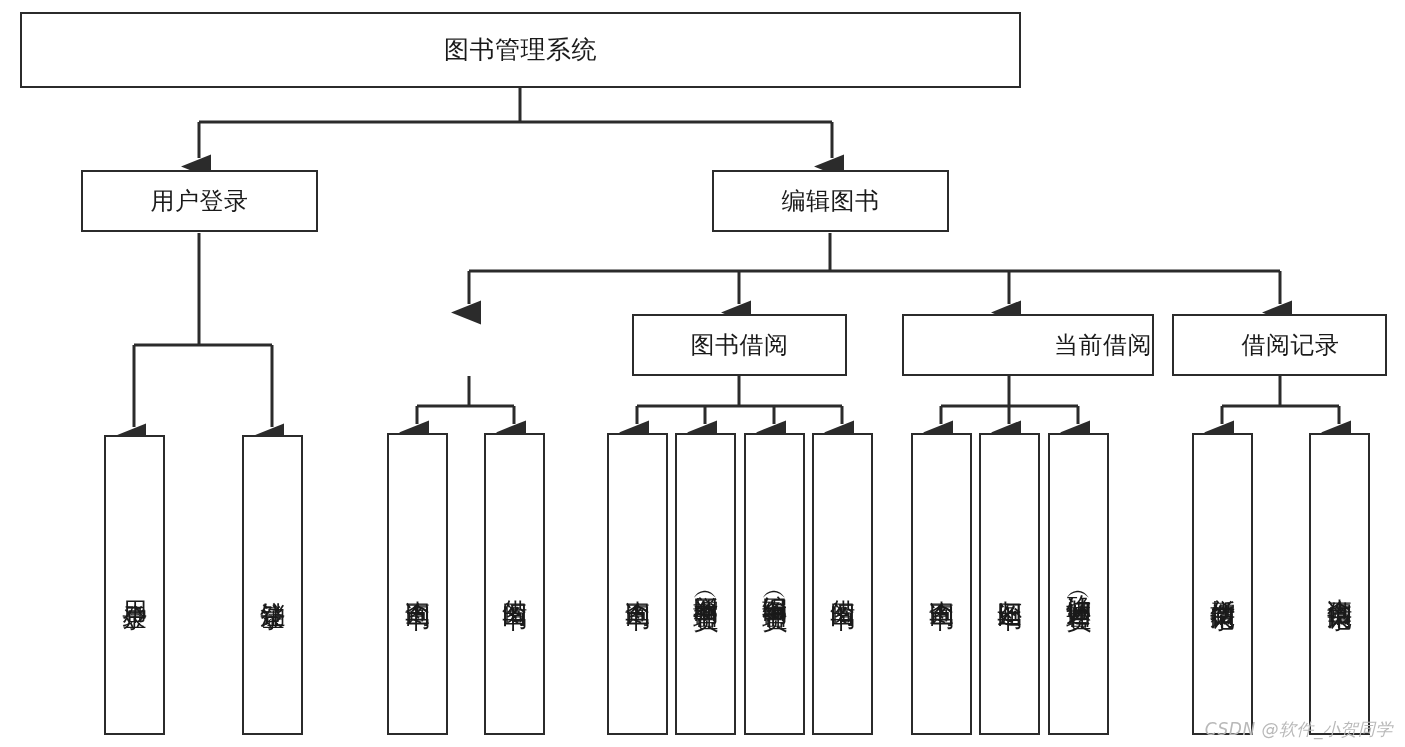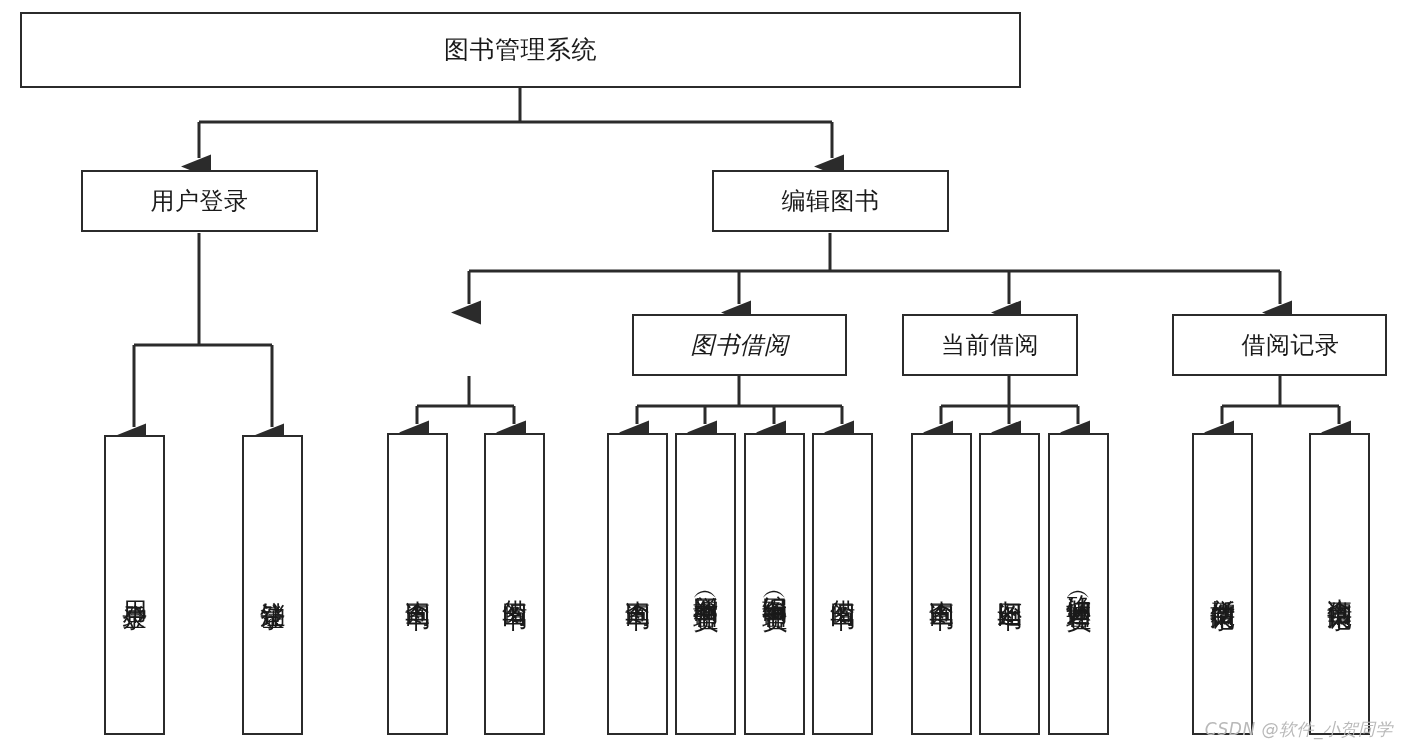--- a/index.html
+++ b/index.html
@@ -132,25 +132,25 @@
 
   <div class="node h-node" style="left:81px;top:170px;width:237px;height:62px;">
     <span class="lbl">用户登录</span>
   </div>
 
   <div class="node h-node" style="left:712px;top:170px;width:237px;height:62px;">
     <span class="lbl">编辑图书</span>
   </div>
 
 
-  <div class="node h-node" style="left:632px;top:314px;width:215px;height:62px;font-style:italic;">
+  <div class="node h-node" style="left:632px;top:314px;width:215px;height:62px;">
     <span class="lbl">图书借阅</span>
   </div>
 
-  <div class="node h-node" style="left:902px;top:314px;width:176px;height:62px;">
+  <div class="node h-node" style="left:902px;top:314px;width:252px;height:62px;justify-content:flex-end;">
     <span class="lbl">当前借阅</span>
   </div>
 
   <div class="node h-node" style="left:1172px;top:314px;width:215px;height:62px;padding-left:22px;">
     <span class="lbl">借阅记录</span>
   </div>
 
   <div class="node v-node" style="left:104px;top:435px;width:61px;height:300px;">
     <span class="lbl">用户登录</span>
   </div>

